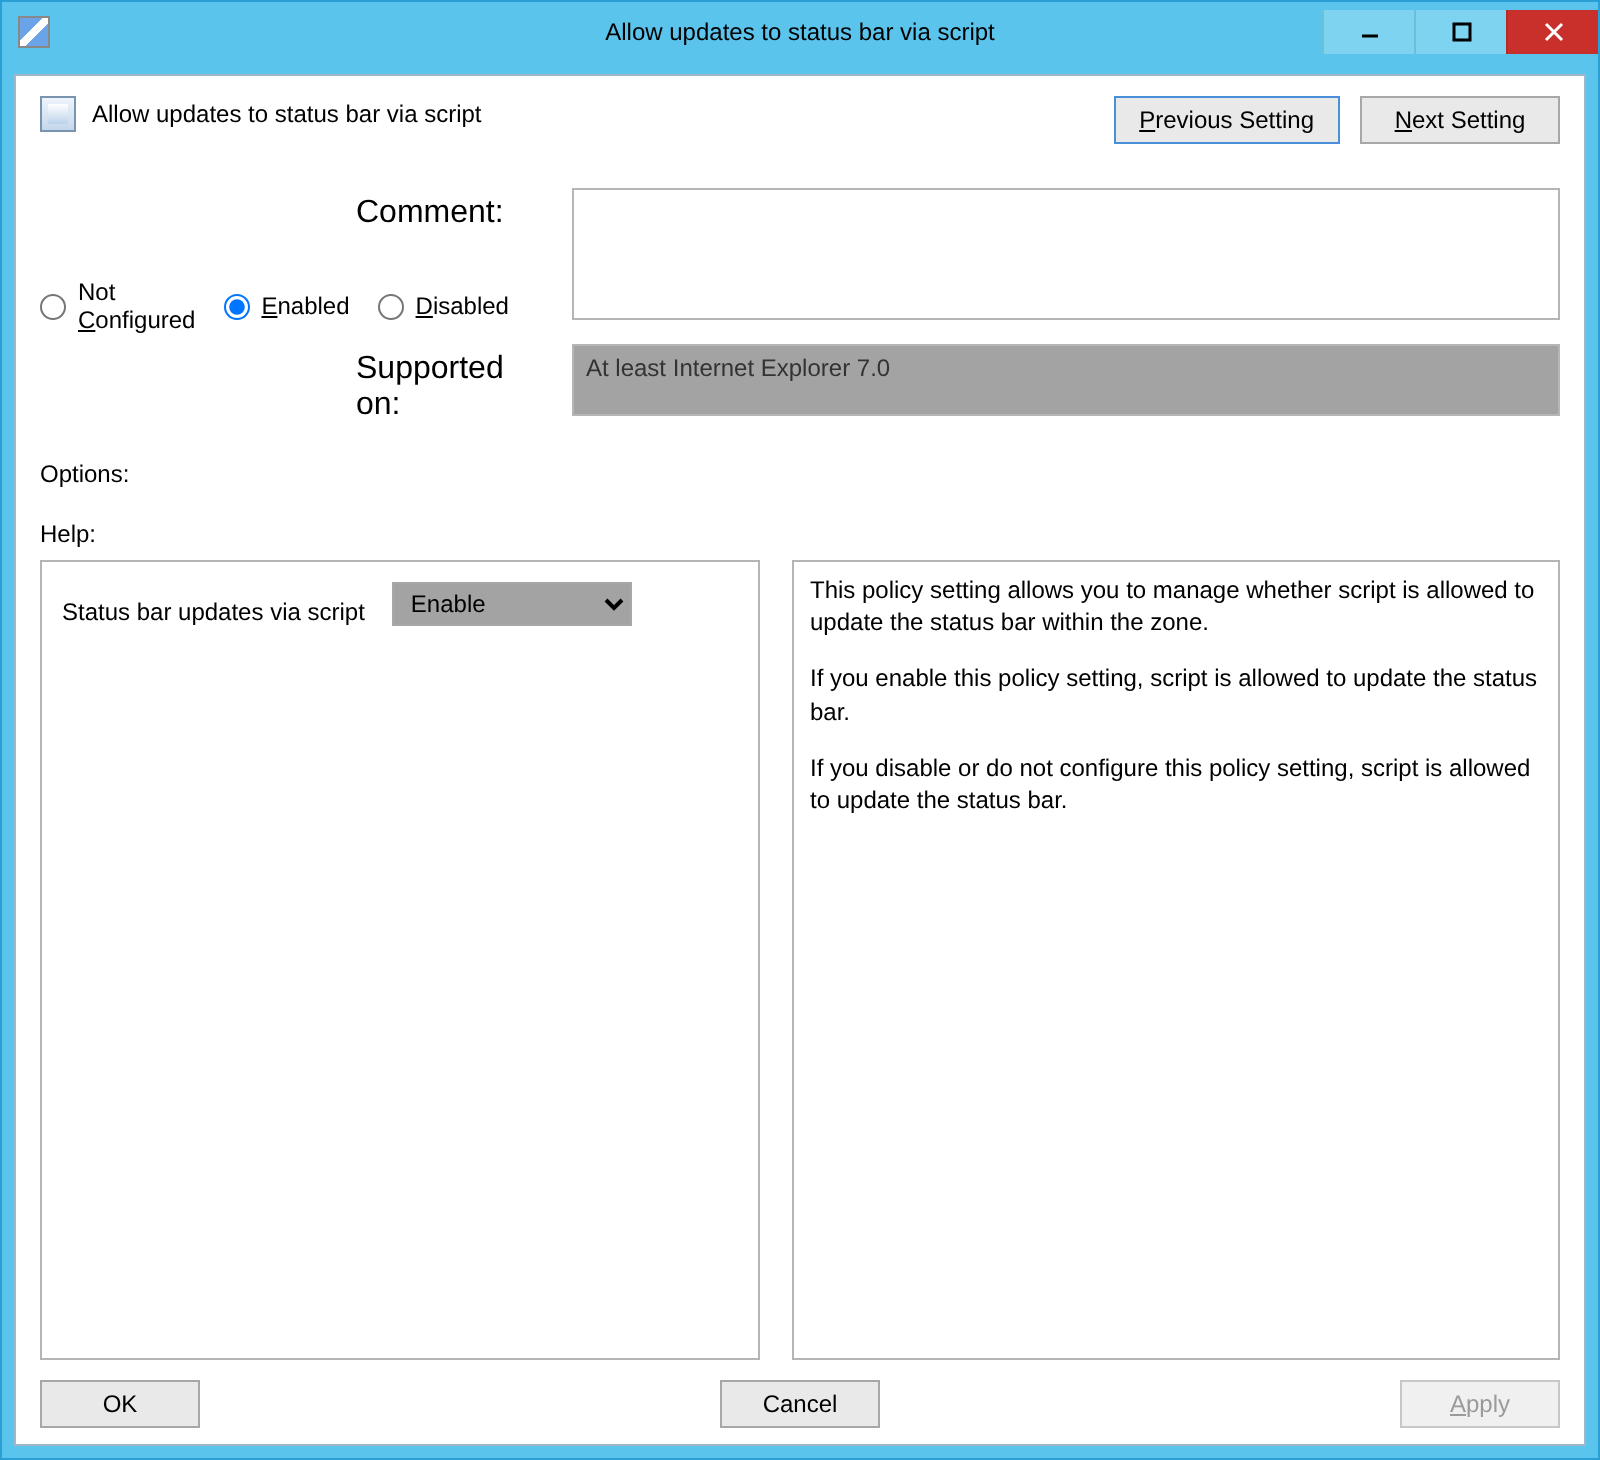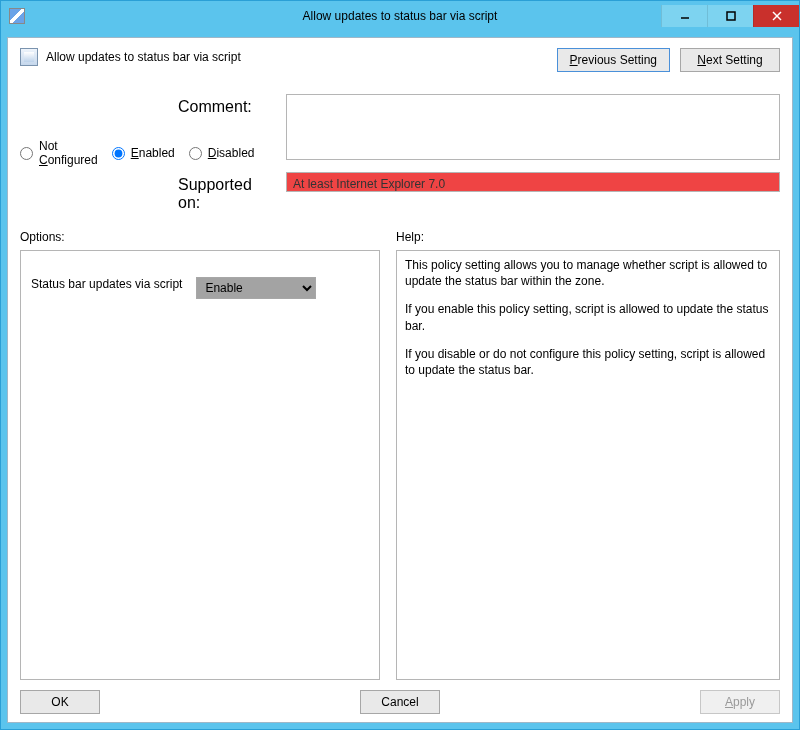--- a/index.html
+++ b/index.html
@@ -150,32 +150,33 @@
     resize: none;
     border: 1px solid #b5b5b5;
     background: #fff;
     font-family: inherit;
     font-size: 12px;
     overflow-y: scroll;
     padding: 2px 4px;
   }
   .supported-box {
     width: 100%;
-    height: 20px;
+    height: 36px;
     border: 1px solid #b5b5b5;
-    background: #ef4444;
+    background: #a3a3a3;
     font-size: 12px;
     padding: 4px 6px;
     overflow-y: scroll;
     color: #333;
   }
   .labels-row {
     display: flex;
     margin-top: 18px;
     gap: 16px;
+    flex-direction: column;
   }
   .labels-row .lab-left { width: 360px; }
   .labels-row .lab-right { flex: 1; }
   .panes {
     display: flex;
     gap: 16px;
     margin-top: 6px;
     flex: 1;
     min-height: 0;
   }
@@ -190,23 +191,22 @@
   }
   .pane.help {
     flex: 1;
     padding: 6px 4px 6px 8px;
     overflow-y: scroll;
     font-size: 12px;
     line-height: 1.35;
   }
   .opt-row {
     display: flex;
-    align-items: flex-start;
+    align-items: flex-end;
     gap: 14px;
-    margin-top: 16px;
   }
   .opt-label { font-size: 12px; }
   .opt-select {
     height: 22px;
     width: 120px;
     border: 1px solid #a7a7a7;
     background: #a3a3a3;
     font-size: 12px;
     padding: 0 4px;
   }

